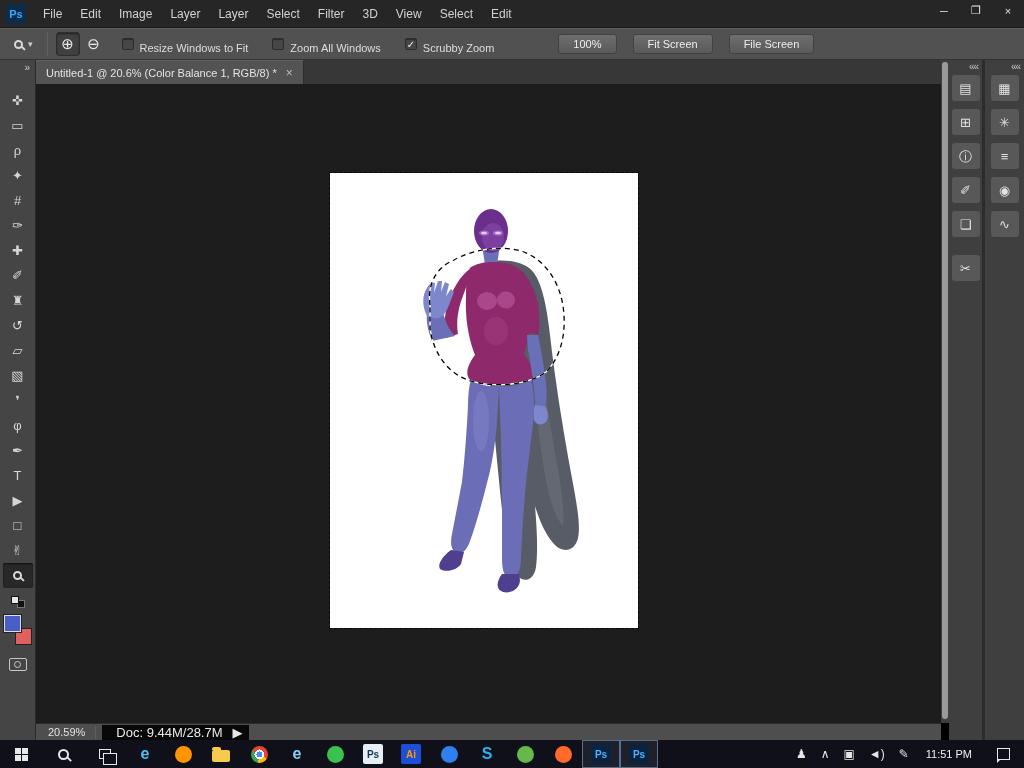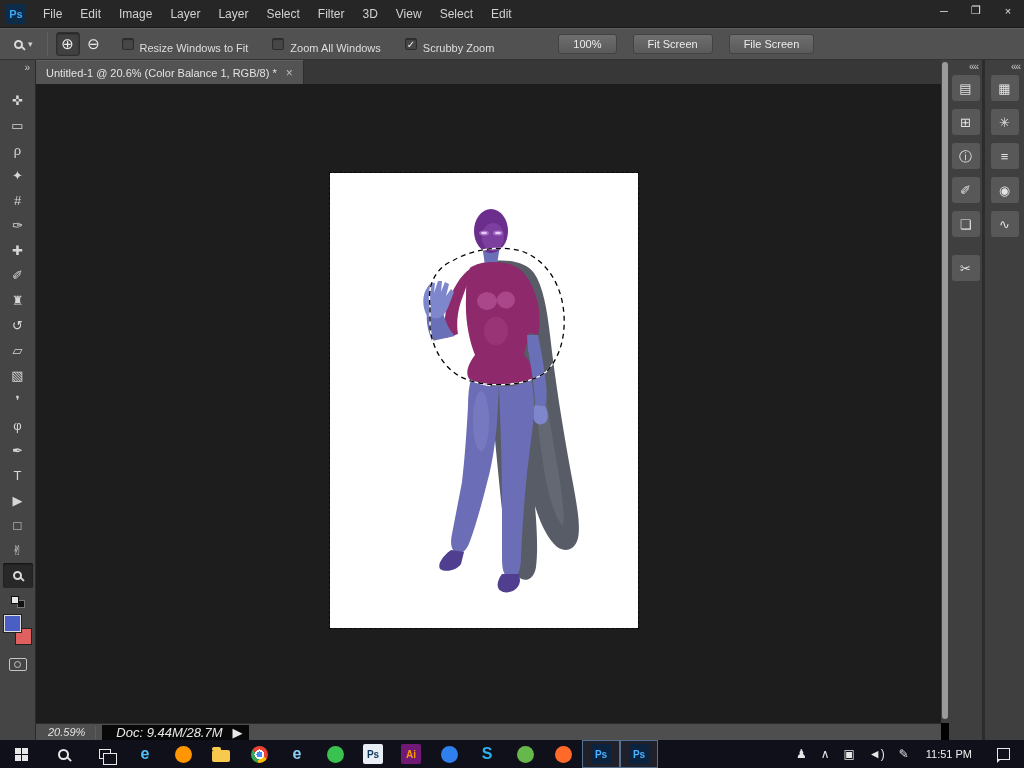--- a/index.html
+++ b/index.html
@@ -77,21 +77,21 @@
   .canvas svg { position:absolute; left:0; top:0; width:308px; height:455px; }
   .ants-w { fill:none; stroke:#fff; stroke-width:1.3; }
   .ants-b { fill:none; stroke:#000; stroke-width:1.3; stroke-dasharray:5 4; animation:ants .6s linear infinite; }
   @keyframes ants { to { stroke-dashoffset:-9; } }
 
   .vscroll { position:absolute; left:941px; top:60px; width:8px; height:663px; background:#3f3f3f; }
   .vthumb { position:absolute; left:1px; right:1px; top:2px; bottom:4px; background:#9a9a9a; border-radius:3px; }
 
   
   .statusbar { position:absolute; left:36px; top:723px; width:905px; height:17px; background:#4e4e4e;
-    border-top:1px solid #2c2c2c; display:flex; align-items:center;font-style:italic; }
+    border-top:1px solid #2c2c2c; display:flex; align-items:center; }
   .zoom-field { color:#e2e2e2; font-size:11px; padding:0 10px 0 12px; }
   .sb-sep { width:1px; height:13px; background:#333; border-right:1px solid #5e5e5e; margin-right:6px; }
   .doc-box { height:15px; background:#080808; display:flex; align-items:center; padding:0 6px 0 14px; }
   .doc-box span { color:#e8e8e8; font-size:13px; white-space:nowrap; }
   .sb-arrow { margin-left:10px; font-size:8px; color:#dcdcdc; }
 
   
   .dock { position:absolute; left:949px; top:60px; width:75px; height:680px; background:#2c2c2c; display:flex; }
   .dock-col { background:#3f3f3f; height:100%; }
   .dock-col.c1 { width:33px; margin-right:3px; }
@@ -400,21 +400,21 @@
         <div class="tb-app">
           <span class="tb-glyph" style="color: rgb(142, 209, 247);">e</span>
         </div>
         <div class="tb-app">
           <span class="tb-circle" style="background: rgb(57, 194, 79);"></span>
         </div>
         <div class="tb-app">
           <span class="tb-tile" style="background: rgb(232, 238, 245); color: rgb(16, 54, 92);">Ps</span>
         </div>
         <div class="tb-app">
-          <span class="tb-tile" style="background: #701a75; color: rgb(255, 154, 0);">Ai</span>
+          <span class="tb-tile" style="background: #1d4ed8; color: rgb(255, 154, 0);">Ai</span>
         </div>
         <div class="tb-app">
           <span class="tb-circle" style="background: rgb(47, 128, 236);"></span>
         </div>
         <div class="tb-app">
           <span class="tb-glyph" style="color: rgb(41, 179, 240);">S</span>
         </div>
         <div class="tb-app">
           <span class="tb-circle" style="background: rgb(103, 184, 75);"></span>
         </div>

